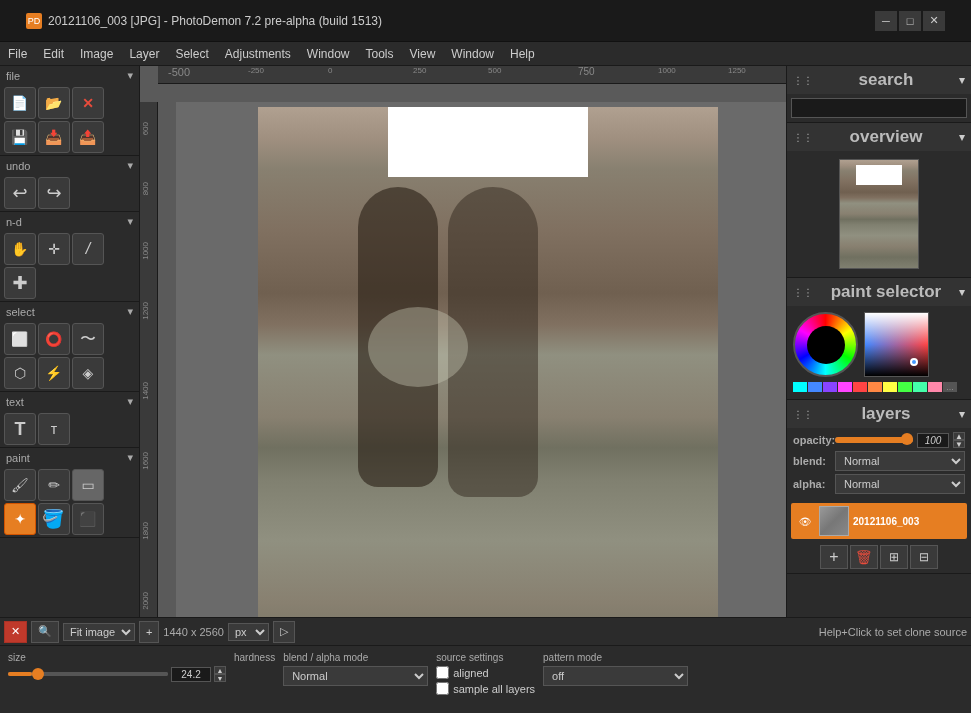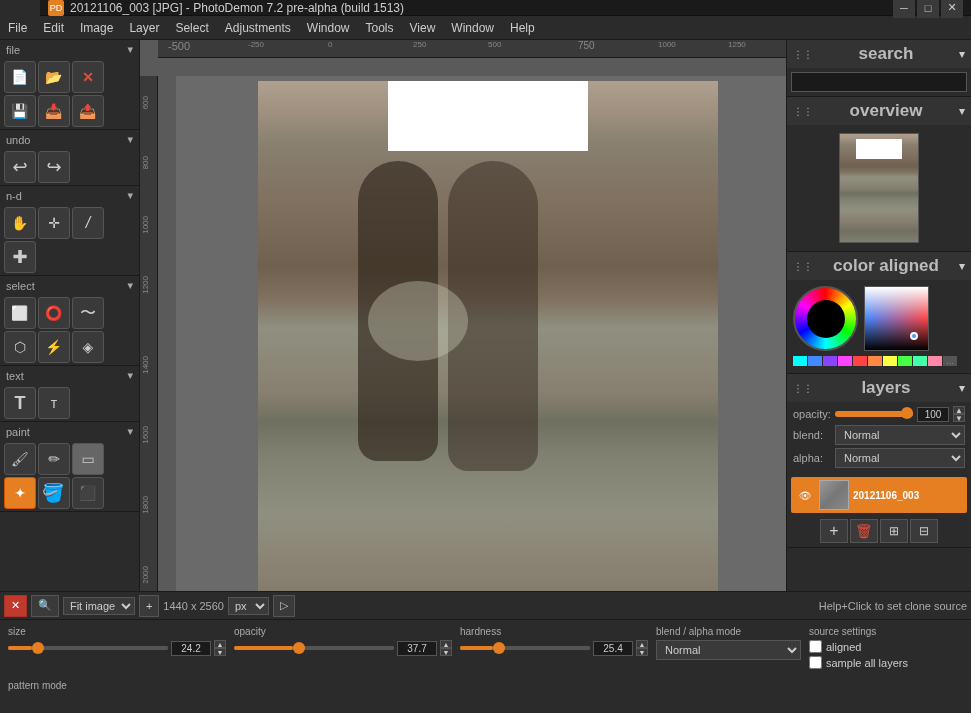--- a/index.html
+++ b/index.html
@@ -1,19 +1,19 @@
 <!DOCTYPE html>
 <html><head>
   <meta charset="utf-8">
   <style>
     * { box-sizing: border-box; margin: 0; padding: 0; }
     body { background: #2b2b2b; color: #ccc; font-family: 'Segoe UI', Tahoma, sans-serif; font-size: 12px; width: 971px; height: 713px; overflow: hidden; user-select: none; }
     
     
-    #title-bar { background: #1a1a1a; height: 16px; display: flex; align-items: center; justify-content: space-between; padding: 0 8px; border-bottom: 1px solid #111; margin-left: 40px; }
+    #title-bar { background: #1a1a1a; height: 42px; display: flex; align-items: center; justify-content: space-between; padding: 0 26px; border-bottom: 1px solid #111; }
     #title-bar .title-left { display: flex; align-items: center; gap: 6px; }
     #title-bar .app-icon { width: 16px; height: 16px; background: #e67e22; border-radius: 2px; font-size: 9px; display: flex; align-items: center; justify-content: center; color: white; }
     #title-bar .title-text { color: #ccc; font-size: 12px; }
     #title-bar .window-controls { display: flex; gap: 2px; }
     #title-bar .window-controls button { background: #3a3a3a; border: none; color: #ccc; width: 22px; height: 20px; cursor: pointer; font-size: 11px; }
 
     
     #menu-bar { background: #2b2b2b; height: 24px; display: flex; align-items: center; border-bottom: 1px solid #1a1a1a; }
     #menu-bar .menu-item { padding: 2px 8px; cursor: pointer; height: 100%; display: flex; align-items: center; font-size: 12px; color: #ccc; }
 
@@ -43,23 +43,23 @@
     .panel-header .dots { color: #aaa; font-size: 10px; }
     .panel-content { padding: 4px; }
 
     
     #search-input { width: 100%; background: #1a1a1a; border: 1px solid #555; color: #ccc; padding: 3px 6px; font-size: 11px; }
     .color-swatches { display: flex; flex-wrap: wrap; gap: 1px; padding: 2px 4px; }
 
     
     .layers-controls { padding: 4px 6px; }
     .layer-row { display: flex; align-items: center; gap: 4px; margin-bottom: 3px; font-size: 11px; }
-    .layer-label { width: 38px; color: #aaa; }
+    .layer-label { width: 38px; color: #aaa; font-weight: bold; }
     .layer-slider { flex: 1; height: 4px; background: #555; border-radius: 2px; position: relative; }
-    .layer-value-input { width: 32px; background: #1a1a1a; border: 1px solid #555; color: #ccc; font-size: 10px; text-align: center; padding: 1px; }
+    .layer-value-input { width: 32px; background: #1a1a1a; border: 1px solid #555; color: #ccc; font-size: 10px; text-align: center; padding: 1px; font-style: italic; }
     select.blend-select { width: 100%; background: #3a3a3a; border: 1px solid #555; color: #ccc; font-size: 11px; padding: 2px 4px; }
     .layer-item { display: flex; align-items: center; gap: 4px; padding: 3px 4px; background: #e67e22; border-radius: 2px; margin: 2px 4px; cursor: pointer; }
     .layer-vis-btn { width: 18px; height: 18px; background: #e67e22; border: none; border-radius: 2px; cursor: pointer; display: flex; align-items: center; justify-content: center; font-size: 10px; color: white; }
     .layer-thumb { width: 28px; height: 28px; background: linear-gradient(135deg, #888, #777); border: 1px solid #ccc; }
     .layer-name { font-size: 10px; color: white; font-weight: bold; }
     .layer-bottom-controls { display: flex; gap: 2px; padding: 4px; justify-content: center; }
     .layer-ctrl-btn { width: 28px; height: 24px; background: #3a3a3a; border: 1px solid #555; color: #ccc; font-size: 14px; cursor: pointer; display: flex; align-items: center; justify-content: center; }
 
     
     #bottom-toolbar { height: 28px; background: #2b2b2b; border-top: 1px solid #1a1a1a; display: flex; align-items: center; gap: 4px; padding: 0 4px; }
@@ -277,21 +277,21 @@
           <div style="width:80px; height:110px; background: linear-gradient(180deg, #b0a090 0%, #a09080 5%, #888070 10%, #807060 20%, #706050 30%, #807060 35%, #909080 40%, #888070 50%, #707060 55%, #808070 60%, #909080 70%, #888070 80%, #707060 90%, #808070 100%); border:1px solid #555; position:relative; overflow:hidden;">
             <div style="position:absolute; top:5px; left:20%; width:60%; height:20px; background:white;"></div>
           </div>
         </div>
       </div>
     </div>
 
     <div class="panel-section">
       <div class="panel-header">
         <span class="dots">⋮⋮</span>
-        <span class="panel-title">color aligned</span>
+        <span class="panel-title">paint selector</span>
         <span>▾</span>
       </div>
       <div class="panel-content">
         <div style="display:flex; gap:6px; align-items:center; padding:2px;">
 
           <div style="width:65px; height:65px; border-radius:50%; background: conic-gradient(red 0deg, yellow 60deg, lime 120deg, cyan 180deg, blue 240deg, magenta 300deg, red 360deg); position:relative; border:2px solid #555; cursor:pointer; flex-shrink:0;">
             <div style="position:absolute; top:50%; left:50%; transform:translate(-50%,-50%); width:38px; height:38px; border-radius:50%; background:black;"></div>
           </div>
 
           <div style="width:65px; height:65px; background: linear-gradient(to bottom, white 0%, transparent 50%, black 100%), linear-gradient(to right, #4488ff, #ff4444); border:1px solid #555; cursor:crosshair; flex-shrink:0; position:relative;">
@@ -407,52 +407,23 @@
         </div>
       </div>
       <input class="option-input" type="text" value="24.2" style="">
       <div style="display:flex; flex-direction:column;">
         <button style="background:#3a3a3a; border:1px solid #555; color:#ccc; font-size:7px; width:12px; height:8px; cursor:pointer; padding:0;">▲</button>
         <button style="background:#3a3a3a; border:1px solid #555; color:#ccc; font-size:7px; width:12px; height:8px; cursor:pointer; padding:0;">▼</button>
       </div>
     </div>
   </div>
 
-  <div class="option-group">
-    <span class="option-label">opacity</span>
-    <div class="option-row">
-      <div class="option-slider" style="width:160px; position:relative;">
-        <div style="height:4px; background:#555; border-radius:2px; position:relative;">
-          <div style="width:37%; height:100%; background:#e67e22; border-radius:2px;"></div>
-          <div style="position:absolute; top:-4px; left:37%; width:12px; height:12px; background:#e67e22; border-radius:50%; cursor:pointer;"></div>
-        </div>
-      </div>
-      <input class="option-input" type="text" value="37.7" style="">
-      <div style="display:flex; flex-direction:column;">
-        <button style="background:#3a3a3a; border:1px solid #555; color:#ccc; font-size:7px; width:12px; height:8px; cursor:pointer; padding:0;">▲</button>
-        <button style="background:#3a3a3a; border:1px solid #555; color:#ccc; font-size:7px; width:12px; height:8px; cursor:pointer; padding:0;">▼</button>
-      </div>
-    </div>
-  </div>
 
   <div class="option-group">
     <span class="option-label">hardness</span>
-    <div class="option-row">
-      <div class="option-slider" style="width:130px; position:relative;">
-        <div style="height:4px; background:#555; border-radius:2px; position:relative;">
-          <div style="width:25%; height:100%; background:#e67e22; border-radius:2px;"></div>
-          <div style="position:absolute; top:-4px; left:25%; width:12px; height:12px; background:#e67e22; border-radius:50%; cursor:pointer;"></div>
-        </div>
-      </div>
-      <input class="option-input" type="text" value="25.4" style="">
-      <div style="display:flex; flex-direction:column;">
-        <button style="background:#3a3a3a; border:1px solid #555; color:#ccc; font-size:7px; width:12px; height:8px; cursor:pointer; padding:0;">▲</button>
-        <button style="background:#3a3a3a; border:1px solid #555; color:#ccc; font-size:7px; width:12px; height:8px; cursor:pointer; padding:0;">▼</button>
-      </div>
-    </div>
   </div>
 
 
   <div class="blend-group">
     <span class="option-label">blend / alpha mode</span>
     <div class="blend-row">
       <select class="blend-select-sm">
         <option>Normal</option>
         <option>Multiply</option>
         <option>Screen</option>
@@ -469,14 +440,21 @@
       <label for="aligned-cb">aligned</label>
     </div>
     <div class="checkbox-row">
       <input type="checkbox" id="sample-cb" style="">
       <label for="sample-cb">sample all layers</label>
     </div>
   </div>
 
   <div class="option-group">
     <span class="option-label">pattern mode</span>
+    <div>
+      <select class="pattern-select">
+        <option>off</option>
+        <option>pattern 1</option>
+        <option>pattern 2</option>
+      </select>
+    </div>
   </div>
 </div>
 
 </body></html>

